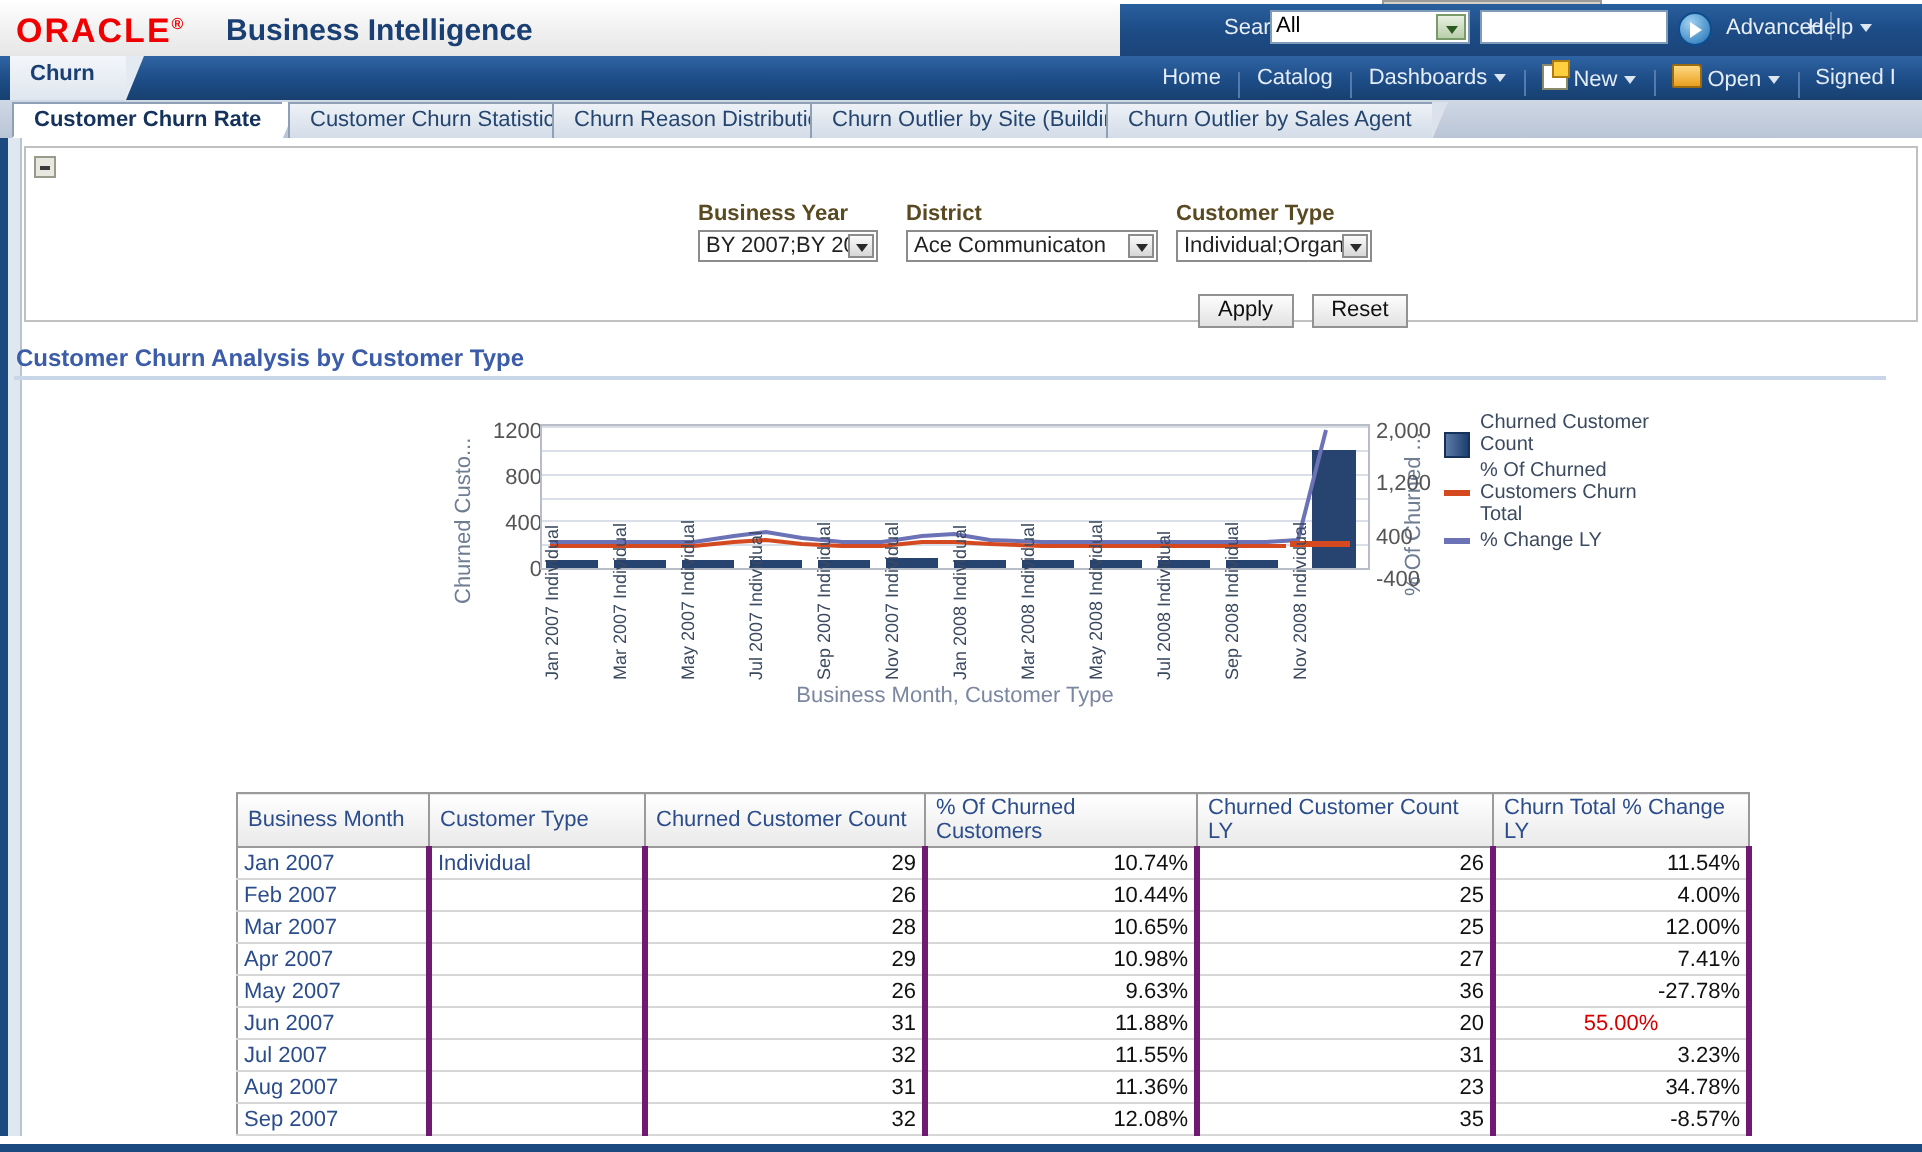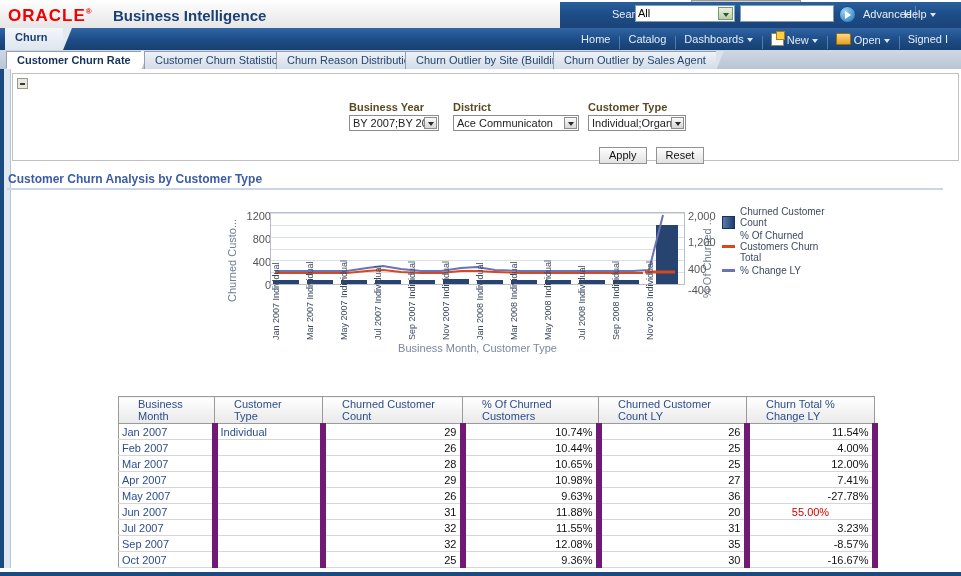--- a/index.html
+++ b/index.html
@@ -115,22 +115,22 @@
   .legrow{position:relative;padding-left:18px;margin-bottom:2px;}
   .swatch-bar{position:absolute;left:0;top:10px;width:11px;height:11px;
      background:linear-gradient(to right,#5d7aa8,#1d3f6e);border:1px solid #17325a;}
   .swatch-line{position:absolute;left:0;top:15px;width:13px;height:3px;}
 
   
   .tblwrap{position:absolute;left:118px;top:396px;width:750px;}
   table.data{border-collapse:collapse;font-size:11px;width:750px;table-layout:fixed;}
   table.data th{background:linear-gradient(to bottom,#ffffff,#e9e9e9);
      border:1px solid #9a9a9a;color:#2b4d8c;font-weight:normal;text-align:left;
-     padding:1px 19px;height:14px;font-size:11px;}
-  table.data td{border-left:1px solid #9a9a9a;border-right:6px solid #701a75;
+     padding:1px 5px;height:14px;font-size:11px;}
+  table.data td{border-left:1px solid #9a9a9a;border-right:3px solid #701a75;
      border-bottom:1px solid #d6d6d6;padding:1px 3px;height:13px;color:#2b4d8c;background:#fff;}
   table.data td.num{text-align:right;color:#111;}
   table.data td.mon{color:#2b4d8c;}
   table.data td.red{color:#d40000;text-align:center;}
 
   
   .botbar{position:absolute;left:0;top:572px;width:961px;height:4px;background:#1a4a80;}
   .botbar2{position:absolute;left:0;top:568px;width:961px;height:4px;background:#ffffff;}
 </style>
 </head>
@@ -395,20 +395,28 @@
           </tr>
           <tr>
             <td class="mon">Jul 2007</td>
             <td class="mon"></td>
             <td class="num">32</td>
             <td class="num">11.55%</td>
             <td class="num">31</td>
             <td class="num">3.23%</td>
           </tr>
           <tr>
+            <td class="mon">Aug 2007</td>
+            <td class="mon"></td>
+            <td class="num">31</td>
+            <td class="num">11.36%</td>
+            <td class="num">23</td>
+            <td class="num">34.78%</td>
+          </tr>
+          <tr>
             <td class="mon">Sep 2007</td>
             <td class="mon"></td>
             <td class="num">32</td>
             <td class="num">12.08%</td>
             <td class="num">35</td>
             <td class="num">-8.57%</td>
           </tr>
           <tr>
             <td class="mon">Oct 2007</td>
             <td class="mon"></td>

